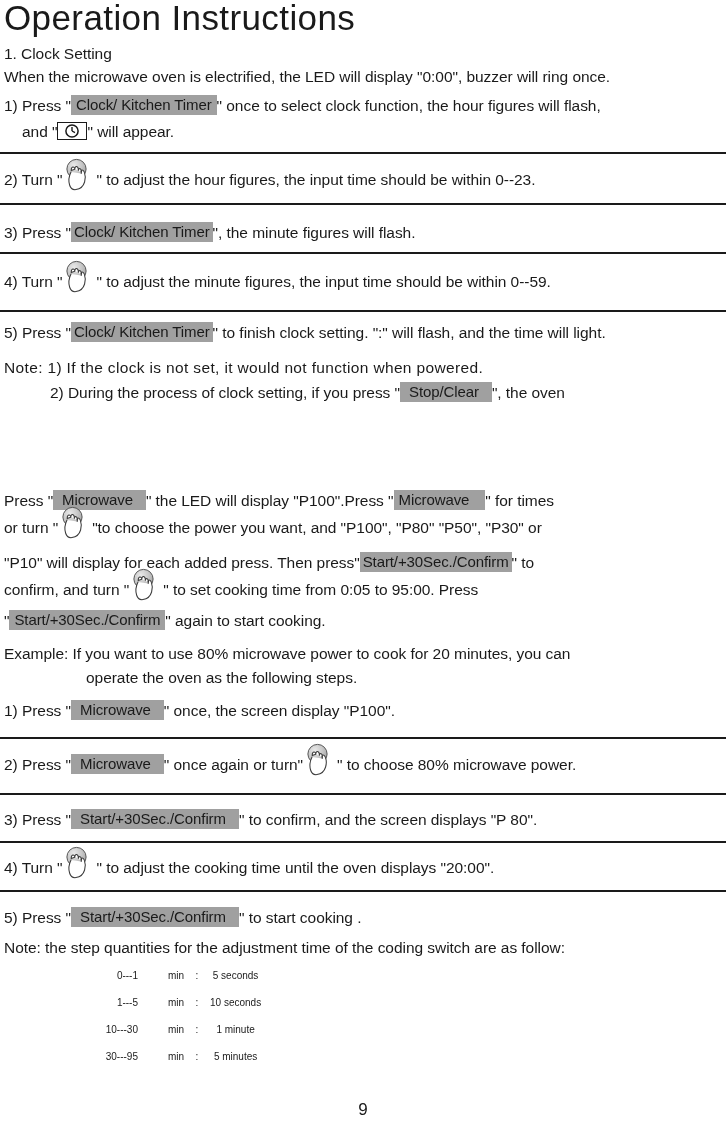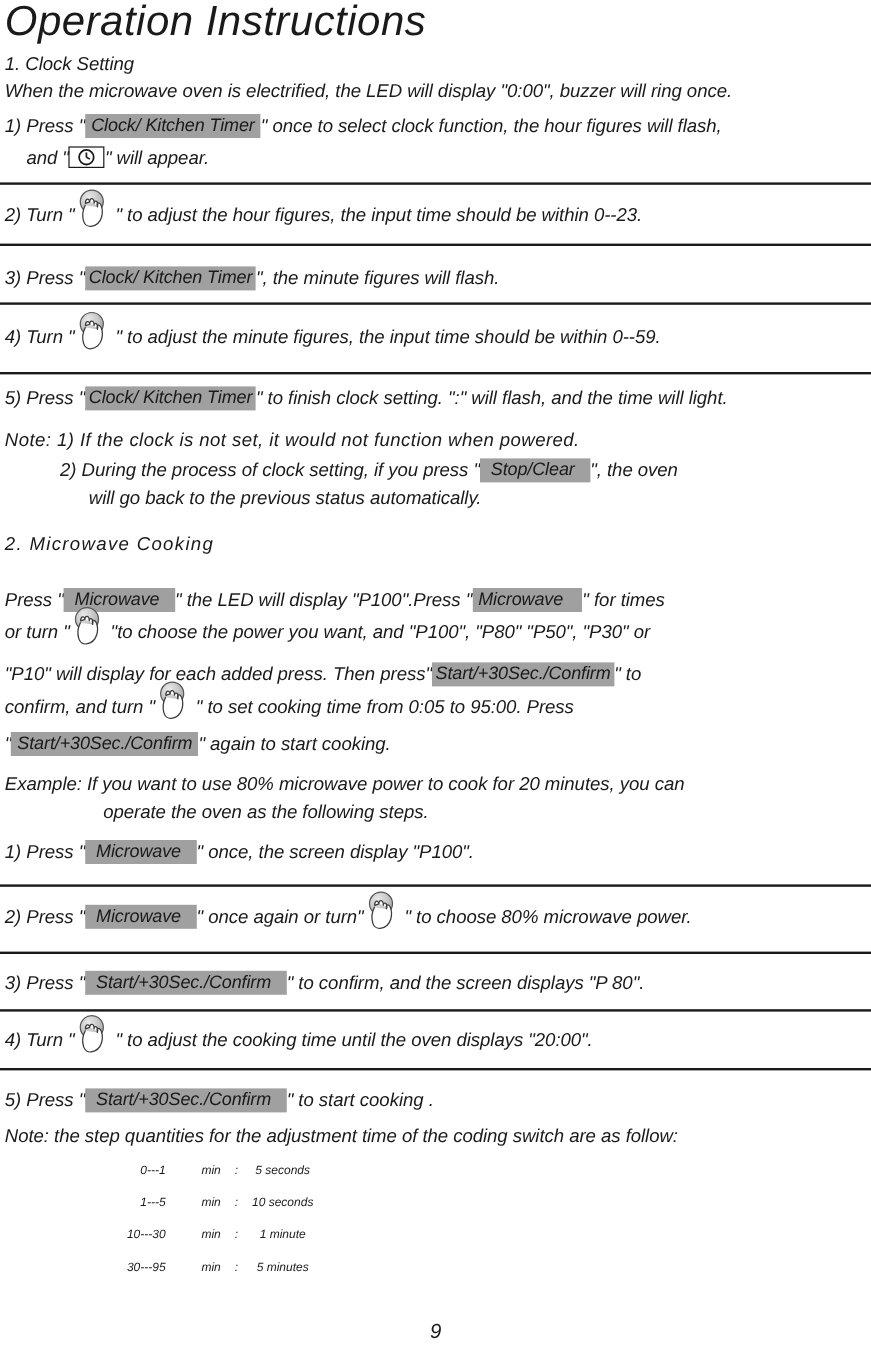--- a/index.html
+++ b/index.html
@@ -14,21 +14,20 @@
     font-family: "Liberation Sans", sans-serif;
     color: #1a1a1a;
     overflow: hidden;
   }
   .page {
     position: relative;
     width: 726px;
     height: 1128px;
     padding: 0;
     box-sizing: border-box;
-    font-style: italic;
   }
 
   
   .doc-title {
     position: absolute;
     left: 4px;
     top: -2px;
     font-size: 35px;
     font-weight: 300;
     letter-spacing: 0.4px;
@@ -202,23 +201,21 @@
   <div class="line" style="left:4px; top:322px;">
     <span>5) Press "</span><span class="btn tight">Clock/ Kitchen Timer</span><span>" to finish clock setting. ":" will flash, and the time will light.</span>
   </div>
 
   <div class="line" style="left:4px; top:358px; letter-spacing:0.35px;">Note: 1) If the clock is not set, it would not function when powered.</div>
 
   <div class="line" style="left:50px; top:382px;">
     <span>2) During the process of clock setting, if you press "</span><span class="btn wide2">Stop/Clear</span><span>", the oven</span>
   </div>
 
-  <div class="line" style="left:74px; top:406px;">will go back to the previous status automatically.</div>
-
-  <div class="line section-heading spaced" style="left:4px; top:444px;">2. Microwave Cooking</div>
+
 
   <div class="line" style="left:4px; top:490px;">
     <span>Press "</span><span class="btn wide2">Microwave</span><span>" the LED will display "P100".Press "</span><span class="btn wide">Microwave</span><span>" for times</span>
   </div>
 
   <div class="line" style="left:4px; top:518px;">
     <span> or turn "</span><span class="knob"><svg viewBox="0 0 34 40">
         <circle cx="14.5" cy="14" r="9.6" fill="url(#kg1)" stroke="#555" stroke-width="1"></circle>
         <path d="M9 17 C7 21 6.4 26 7.6 30 C8.4 33 11 35 14 34.6 C18 34 21.4 31 22.6 27 C23.6 23.6 23.4 20 22.4 17.4
                  C21.8 15.6 20.4 14.6 19.4 15.2 C18.6 15.7 18.8 17 19.2 18.4

